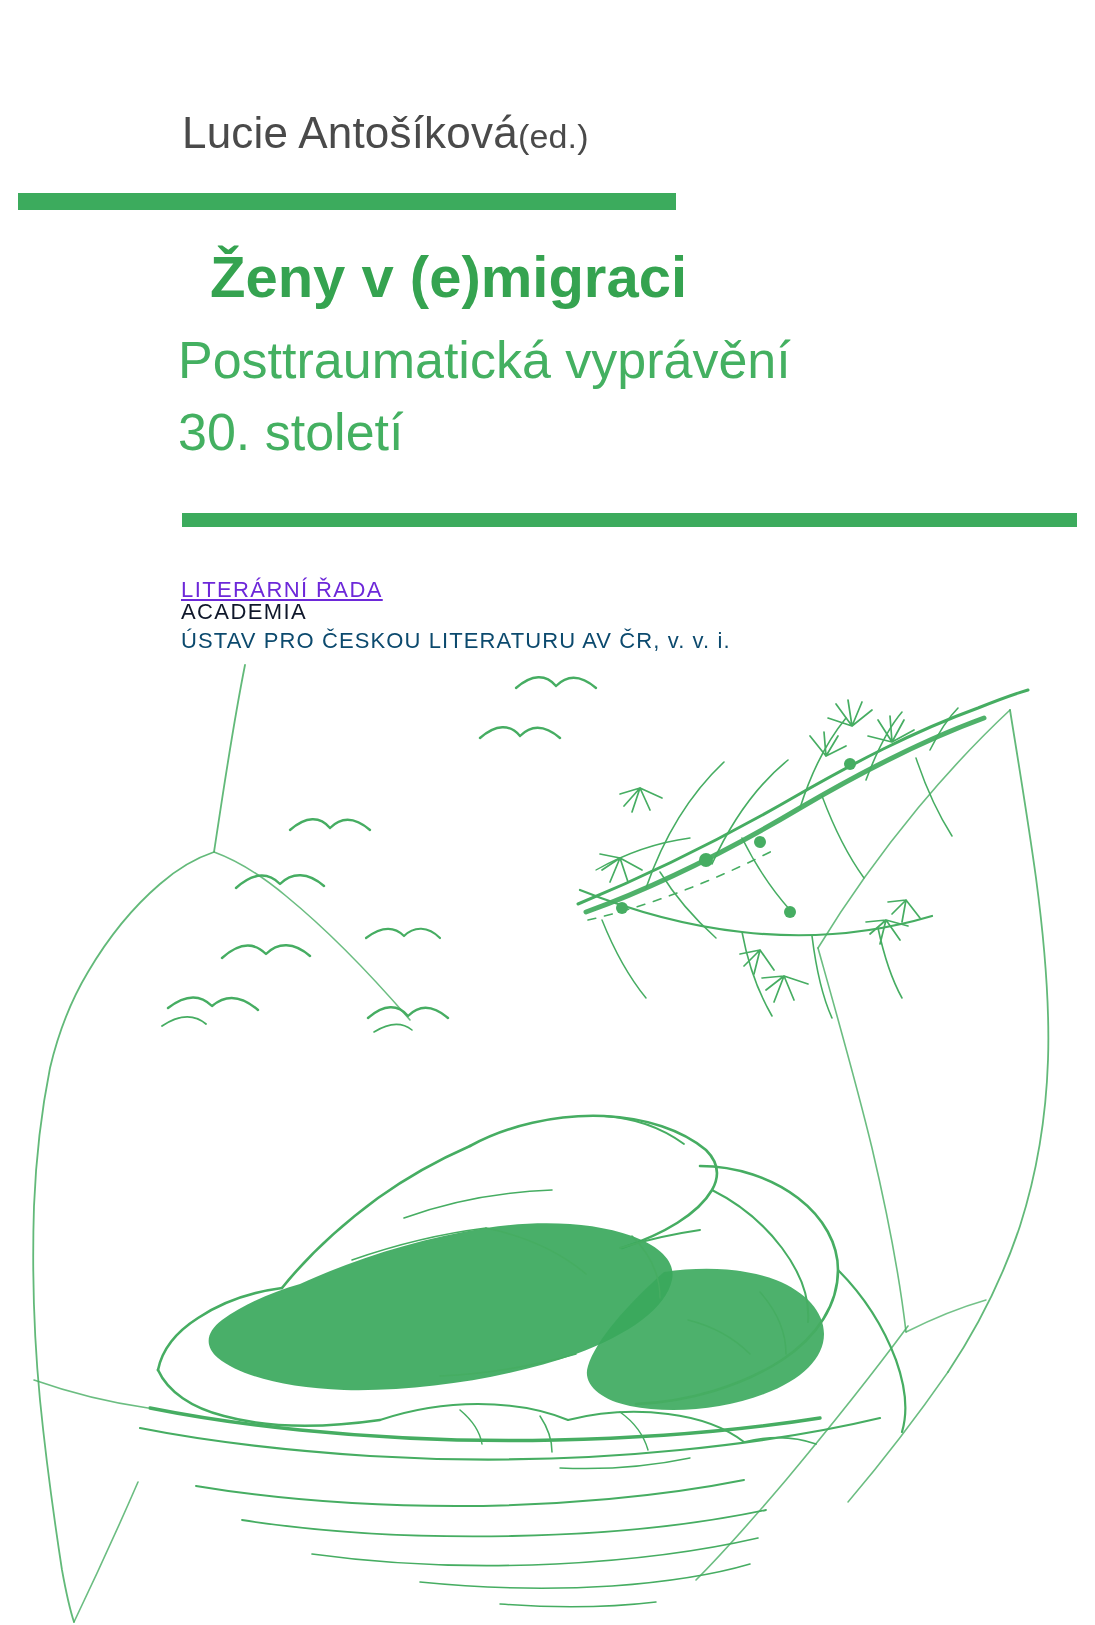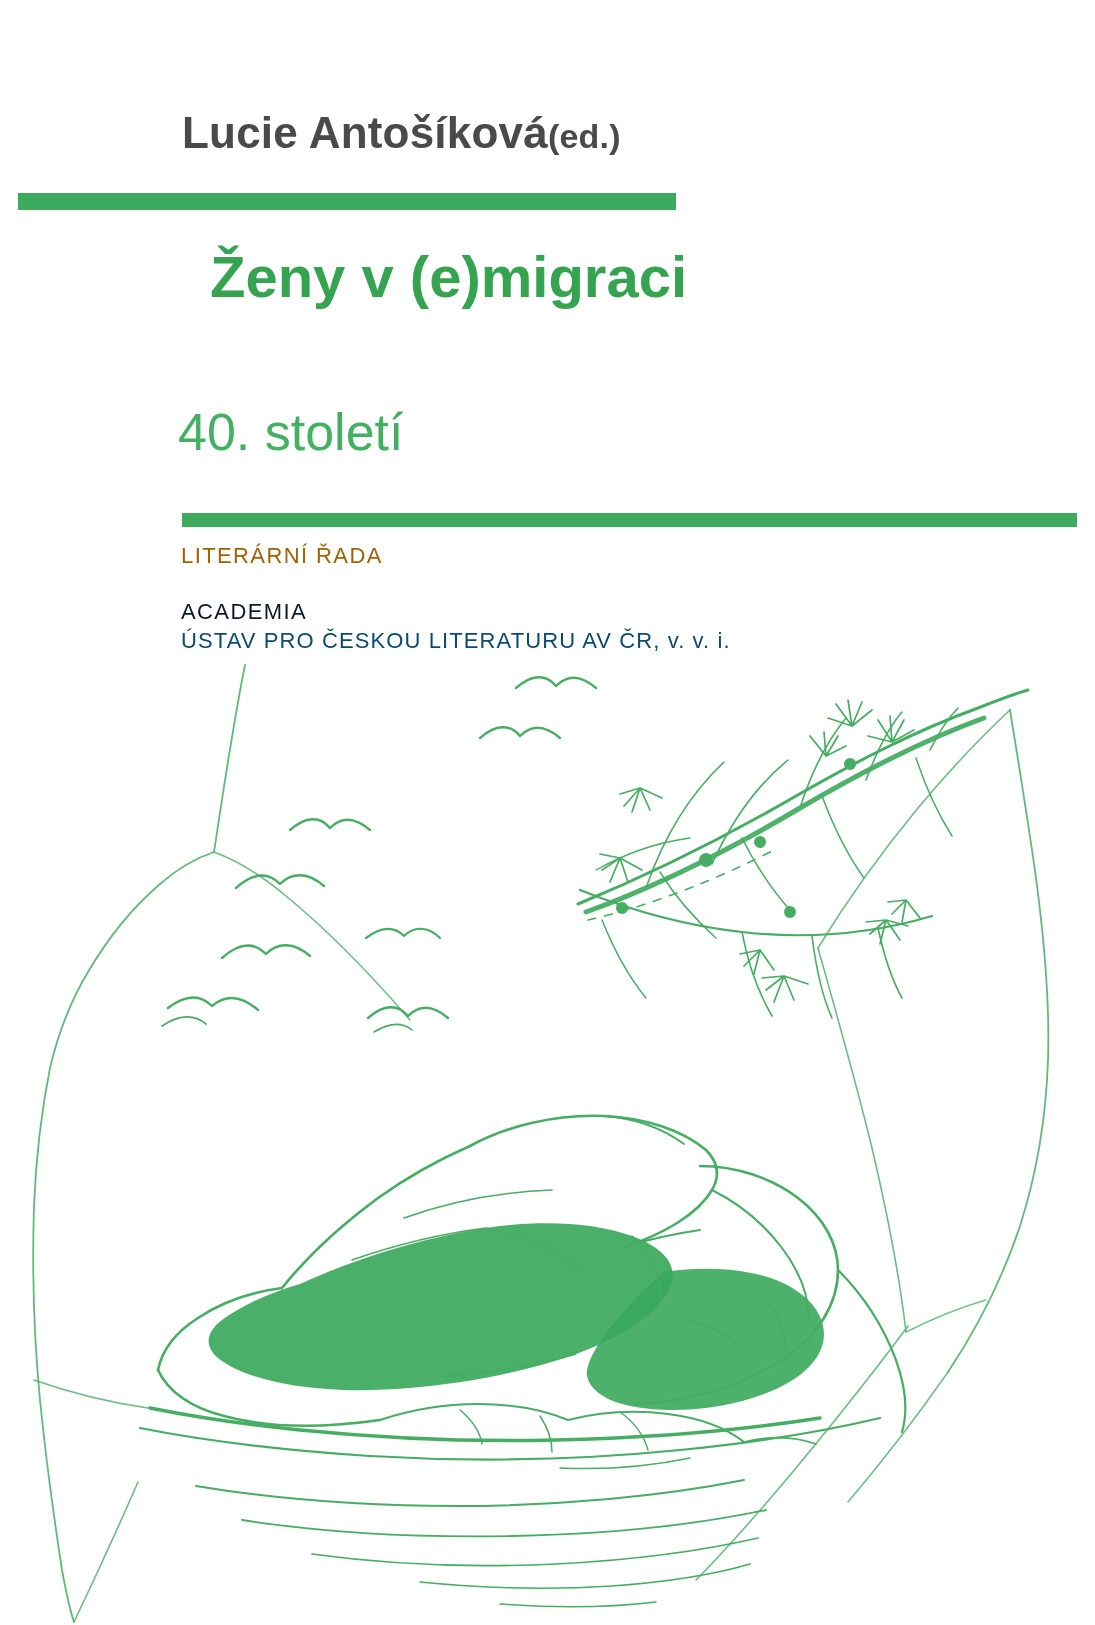--- a/index.html
+++ b/index.html
@@ -21,21 +21,21 @@
     inset: 0;
     background: #ffffff;
   }
 
   
   .author {
     position: absolute;
     left: 182px;
     top: 108px;
     font-size: 44px;
-    font-weight: 700;
+    font-weight: 400;
     color: #4a4a4a;
     letter-spacing: 0.2px;
     white-space: nowrap;
   }
   .author .ed {
     font-size: 34px;
   }
 
   
   .rule-top {
@@ -83,25 +83,26 @@
     font-size: 52px;
     font-weight: 400;
     color: #44b061;
     white-space: nowrap;
   }
 
   
   .series {
     position: absolute;
     left: 181px;
-    top: 543px;
+    top: 577px;
     font-size: 22px;
     letter-spacing: 1.4px;
-    color: #a16207;
-    white-space: nowrap;
+    color: #6d28d9;
+    white-space: nowrap;
+    text-decoration: underline;
   }
   .publisher {
     position: absolute;
     left: 181px;
     top: 599px;
     font-size: 22px;
     letter-spacing: 1.4px;
     color: #0f172a;
     white-space: nowrap;
   }
@@ -134,21 +135,22 @@
 
 <div class="cover">
 
   <div class="author">
     <span>Lucie Antošíková</span><span class="ed">(ed.)</span>
   </div>
 
   <div class="rule-top"></div>
 
   <div class="title-main">Ženy v (e)migraci</div>
-  <div class="subtitle-2">40. století</div>
+  <div class="subtitle-1">Posttraumatická vyprávění</div>
+  <div class="subtitle-2">30. století</div>
 
   <div class="rule-bottom"></div>
 
   <div class="series">LITERÁRNÍ ŘADA</div>
   <div class="publisher">ACADEMIA</div>
   <div class="institute">ÚSTAV PRO ČESKOU LITERATURU AV ČR, v. v. i.</div>
 
   <div class="illustration">
     <svg viewBox="0 0 1095 1005" xmlns="http://www.w3.org/2000/svg" aria-hidden="true">
       <g fill="none" stroke="#46ad62" stroke-width="2.2" stroke-linecap="round" stroke-linejoin="round">

